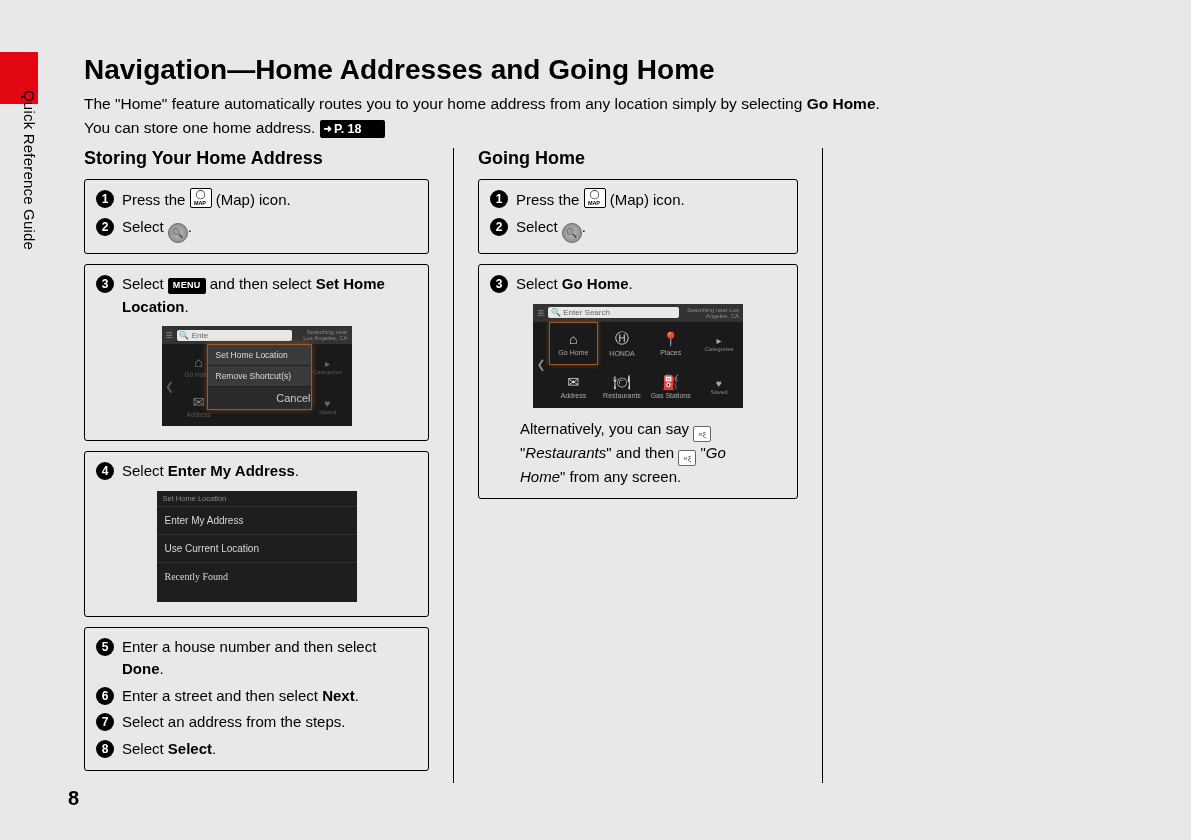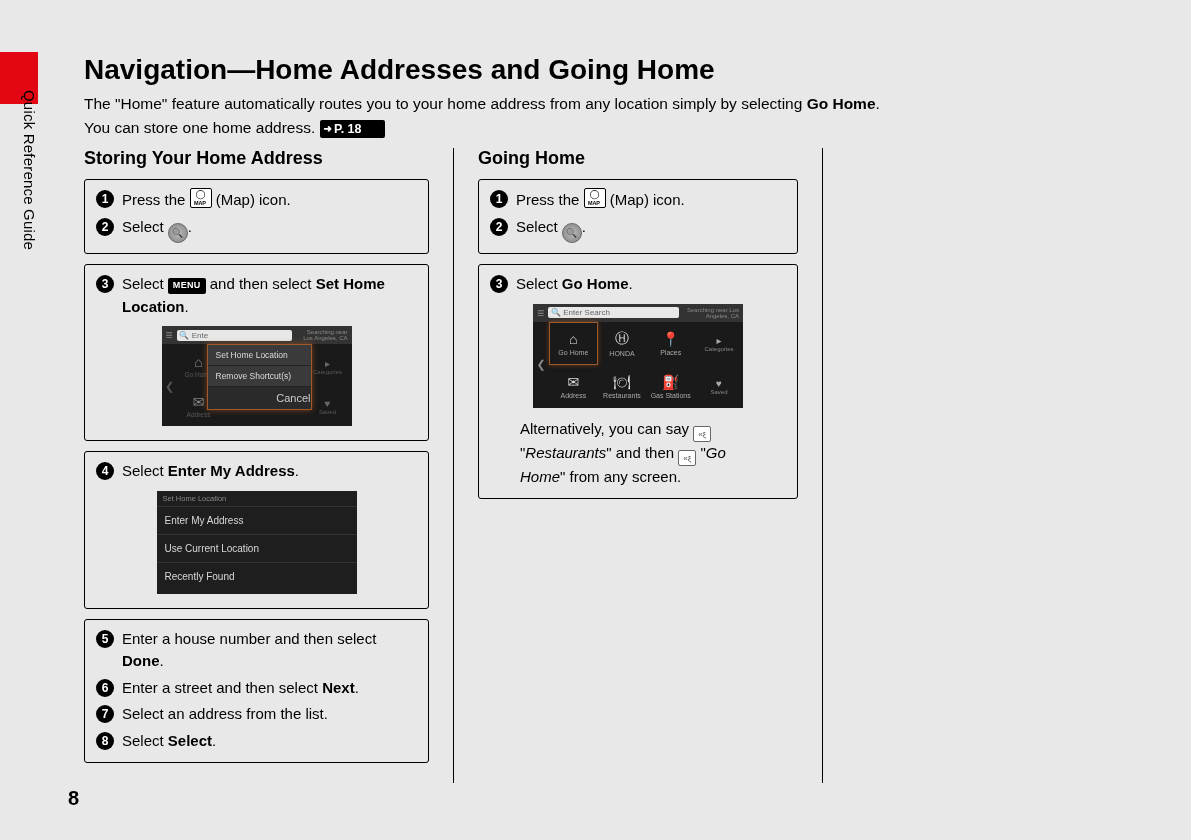--- a/index.html
+++ b/index.html
@@ -267,21 +267,21 @@
     color: #888;
     padding: 3px 6px;
     border-bottom: 1px solid #333;
   }
   .mock-list .row {
     padding: 8px 8px;
     border-bottom: 1px solid #333;
     color: #d8d8d8;
     font-size: 10px;
   }
-  .mock-list .row:last-child { border-bottom:none; padding-bottom:12px;}
+  .mock-list .row:last-child { border-bottom:none; padding-bottom:20px;font-family:Liberation Serif, serif;}
 
   .mock-home {
     width: 210px; height: 104px; background:#1a1a1a;
   }
   .mock-home .bar {
     display:flex;align-items:center;height:18px;background:#333;padding:0 4px;gap:4px;
   }
   .mock-home .bar .ham { font-size:12px;color:#888;}
   .mock-home .bar .search {
     flex:1;background:#e8e8e8;color:#666;font-size:8px;padding:1px 3px;border-radius:2px;
@@ -394,21 +394,21 @@
         <div class="step">
           <span class="bullet">5</span>
           <div class="step-text"><span>Enter a house number and then select </span><b>Done</b><span>.</span></div>
         </div>
         <div class="step">
           <span class="bullet">6</span>
           <div class="step-text"><span>Enter a street and then select </span><b>Next</b><span>.</span></div>
         </div>
         <div class="step">
           <span class="bullet">7</span>
-          <div class="step-text">Select an address from the list.</div>
+          <div class="step-text">Select an address from the steps.</div>
         </div>
         <div class="step">
           <span class="bullet">8</span>
           <div class="step-text"><span>Select </span><b>Select</b><span>.</span></div>
         </div>
       </div>
     </div>
 
     <div class="col">
       <h2>Going Home</h2>

